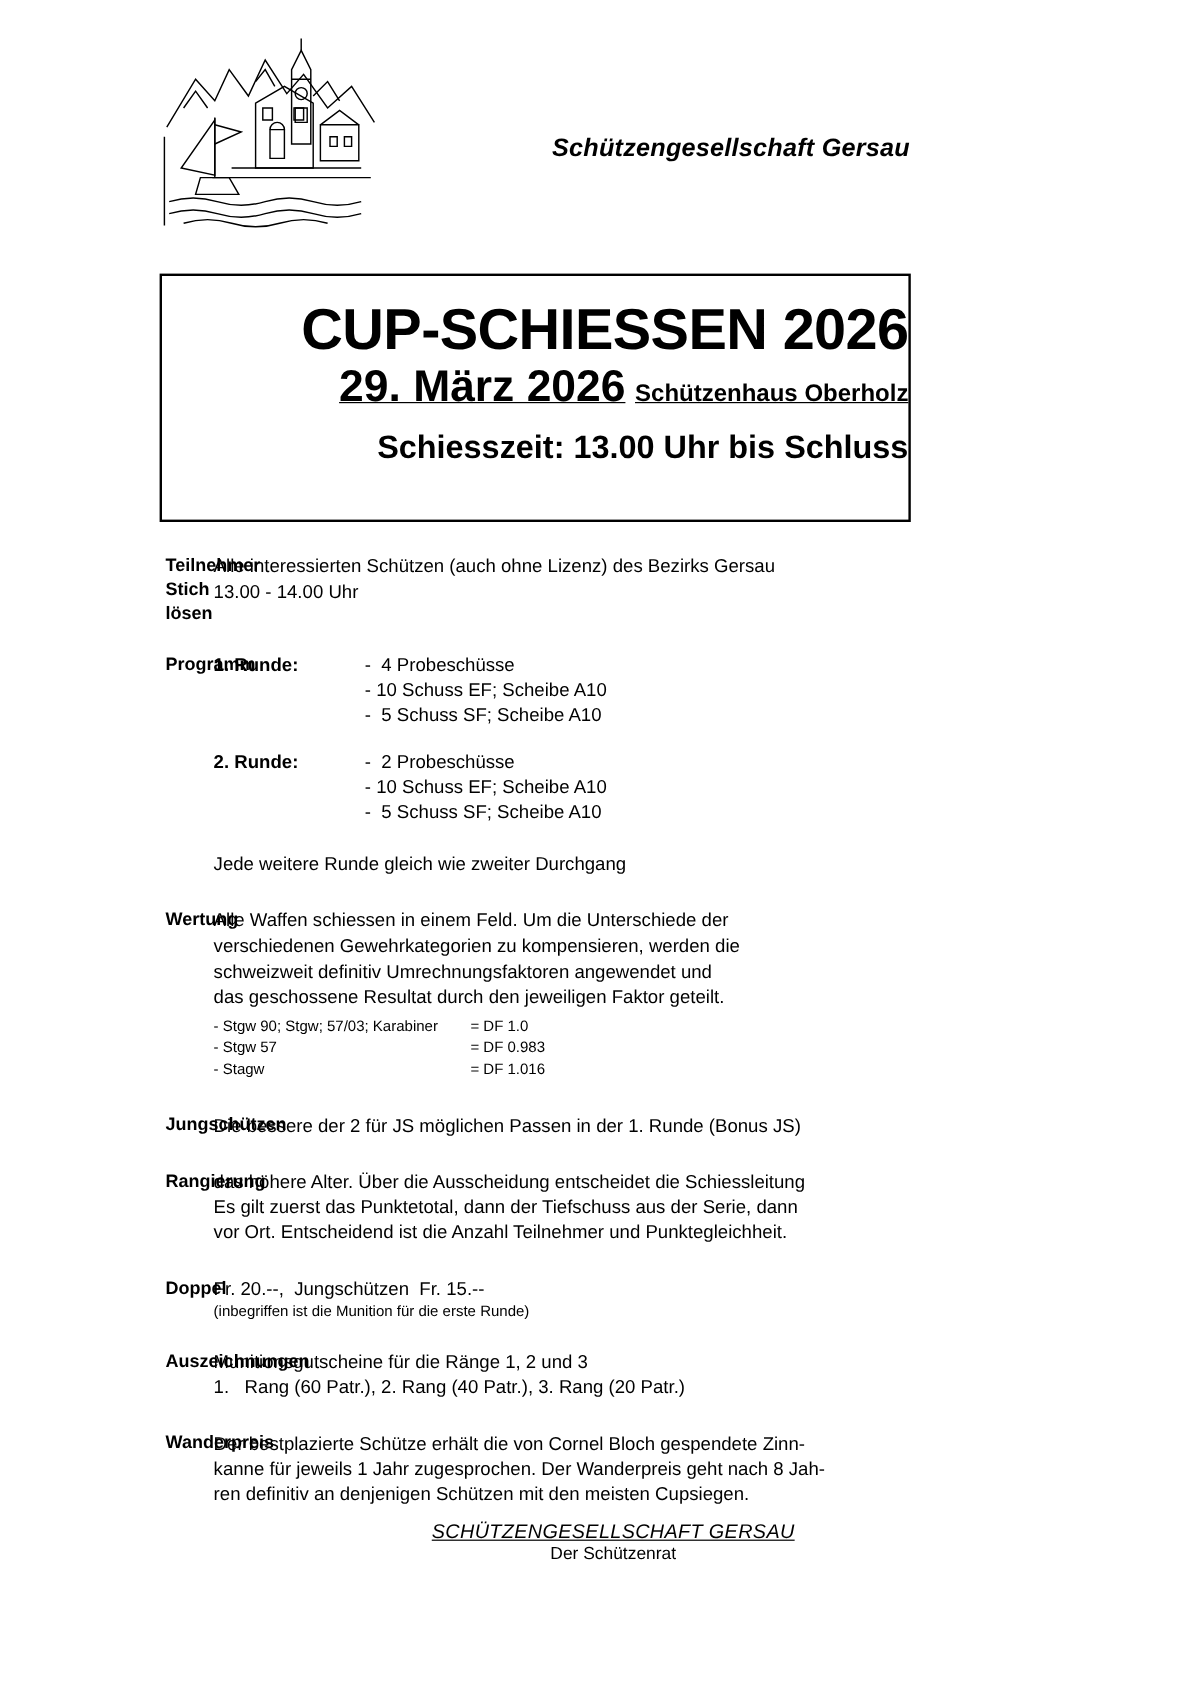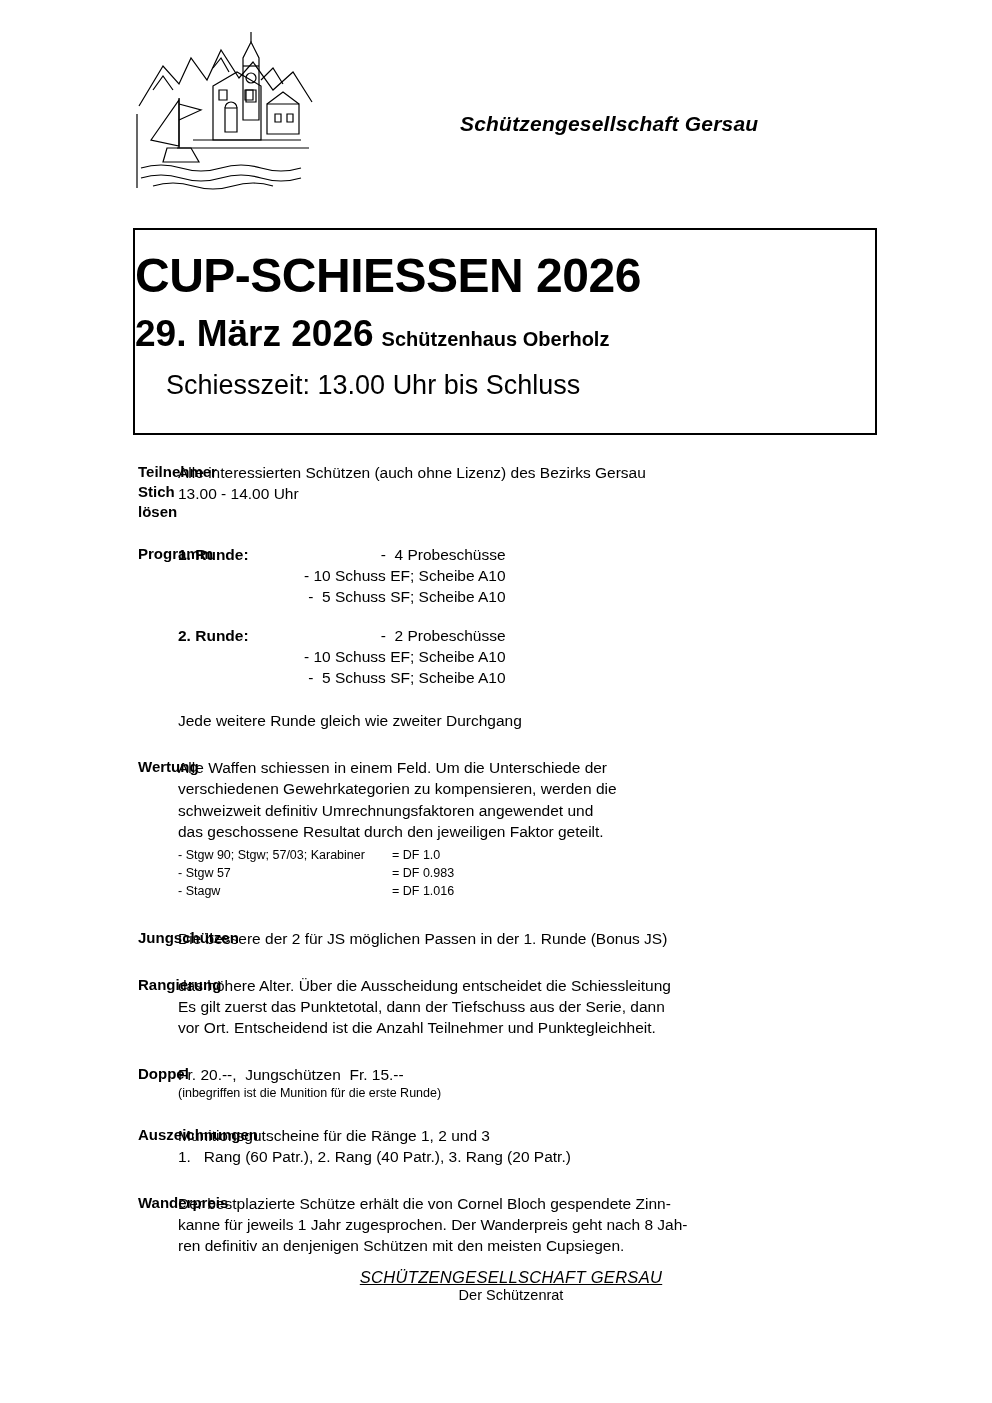--- a/index.html
+++ b/index.html
@@ -43,50 +43,51 @@
     font-weight: bold;
     font-style: italic;
     letter-spacing: 0.2px;
   }
 
   
   .title-box {
     position: absolute;
     left: 133px;
     top: 228px;
-    width: 744px;
+    width: 626px;
     height: 207px;
     border: 2px solid #000;
     box-sizing: border-box;
-    text-align: left;
+    text-align: right;
   }
   .title-main {
     margin-top: 21px;
     font-size: 48px;
     font-weight: bold;
     letter-spacing: -0.5px;
     line-height: 1.05;
   }
   .title-date-line {
-    margin-top: 14px;
+    margin-top: 2px;
     line-height: 1.05;
+    text-decoration: underline;
   }
   .title-date {
     font-size: 37px;
     font-weight: bold;
   }
   .title-place {
     font-size: 20px;
     font-weight: bold;
     margin-left: 8px;
   }
   .title-time {
     margin-top: 16px;
     font-size: 27px;
-    font-weight: normal;
+    font-weight: bold;
     padding-left: 31px;
   }
 
   
   .content {
     position: absolute;
     left: 0;
     top: 462px;
     width: 992px;
   }
@@ -119,21 +120,21 @@
   
   .prog-block { display: flex; }
   .prog-round {
     width: 126px;
     flex: 0 0 126px;
     font-size: 15.5px;
     line-height: 1.36;
     font-weight: bold;
   }
   .prog-items { font-size: 15.5px; line-height: 1.36; }
-  .prog-items .it { white-space: pre; text-align: right; }
+  .prog-items .it { white-space: pre; }
 
   
   .df-block { margin-top: 4px; }
   .df-row {
     display: flex;
     font-size: 12.5px;
     line-height: 1.45;
   }
   .df-name { width: 214px; flex: 0 0 214px; }
   .df-val { }

